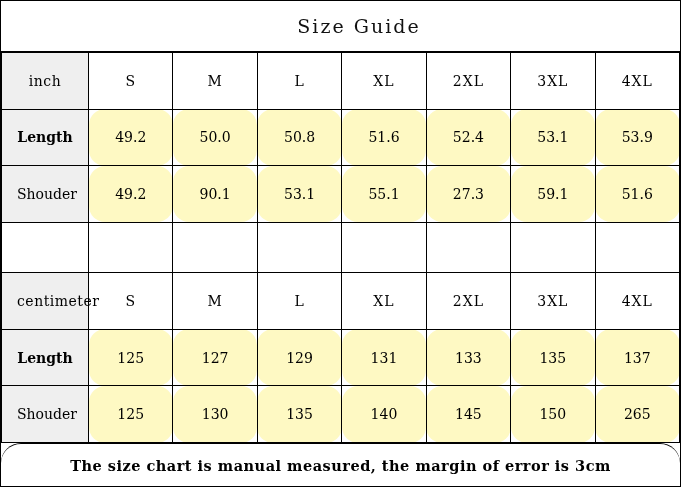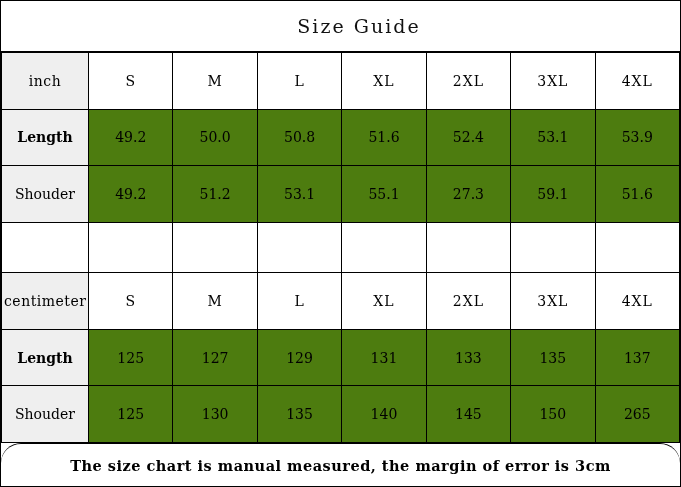--- a/index.html
+++ b/index.html
@@ -47,21 +47,21 @@
     border-collapse: collapse;
     table-layout: fixed;
     flex: 1 1 auto;
   }
   table.size-table td {
     border: 1px solid #000000;
     text-align: center;
     vertical-align: middle;
     font-size: 14px;
     font-family: "DejaVu Serif", serif;
-    padding: 2px;
+    padding: 15px;
     height: 54px;
     box-sizing: border-box;
   }
   td.label-cell {
     background: #efefef;
     width: 87px;
     font-size: 14px;
   }
   td.header-unit {
     background: #efefef;
@@ -71,22 +71,23 @@
   td.header-size {
     background: #ffffff;
     font-size: 13px;
     letter-spacing: 1px;
   }
   td.bold-label {
     font-weight: bold;
     margin-left: 8px;
   }
   td.value-cell {
-    background: #4d7c0f;
-    font-size: 14px;
+    background: #fef9c3;
+    font-size: 14px;
+    border-radius: 16px;
   }
   tr.spacer-row td {
     height: 48px;
     background: #ffffff;
     border-left: 1px solid #000000;
     border-right: 1px solid #000000;
   }
   .footer-bar {
     height: 43px;
     flex: 0 0 43px;
@@ -136,21 +137,21 @@
         <td class="value-cell">50.8</td>
         <td class="value-cell">51.6</td>
         <td class="value-cell">52.4</td>
         <td class="value-cell">53.1</td>
         <td class="value-cell">53.9</td>
       </tr>
 
       <tr>
         <td class="label-cell">Shouder</td>
         <td class="value-cell">49.2</td>
-        <td class="value-cell">51.2</td>
+        <td class="value-cell">90.1</td>
         <td class="value-cell">53.1</td>
         <td class="value-cell">55.1</td>
         <td class="value-cell">27.3</td>
         <td class="value-cell">59.1</td>
         <td class="value-cell">51.6</td>
       </tr>
 
       <tr class="spacer-row">
         <td></td>
         <td></td>

